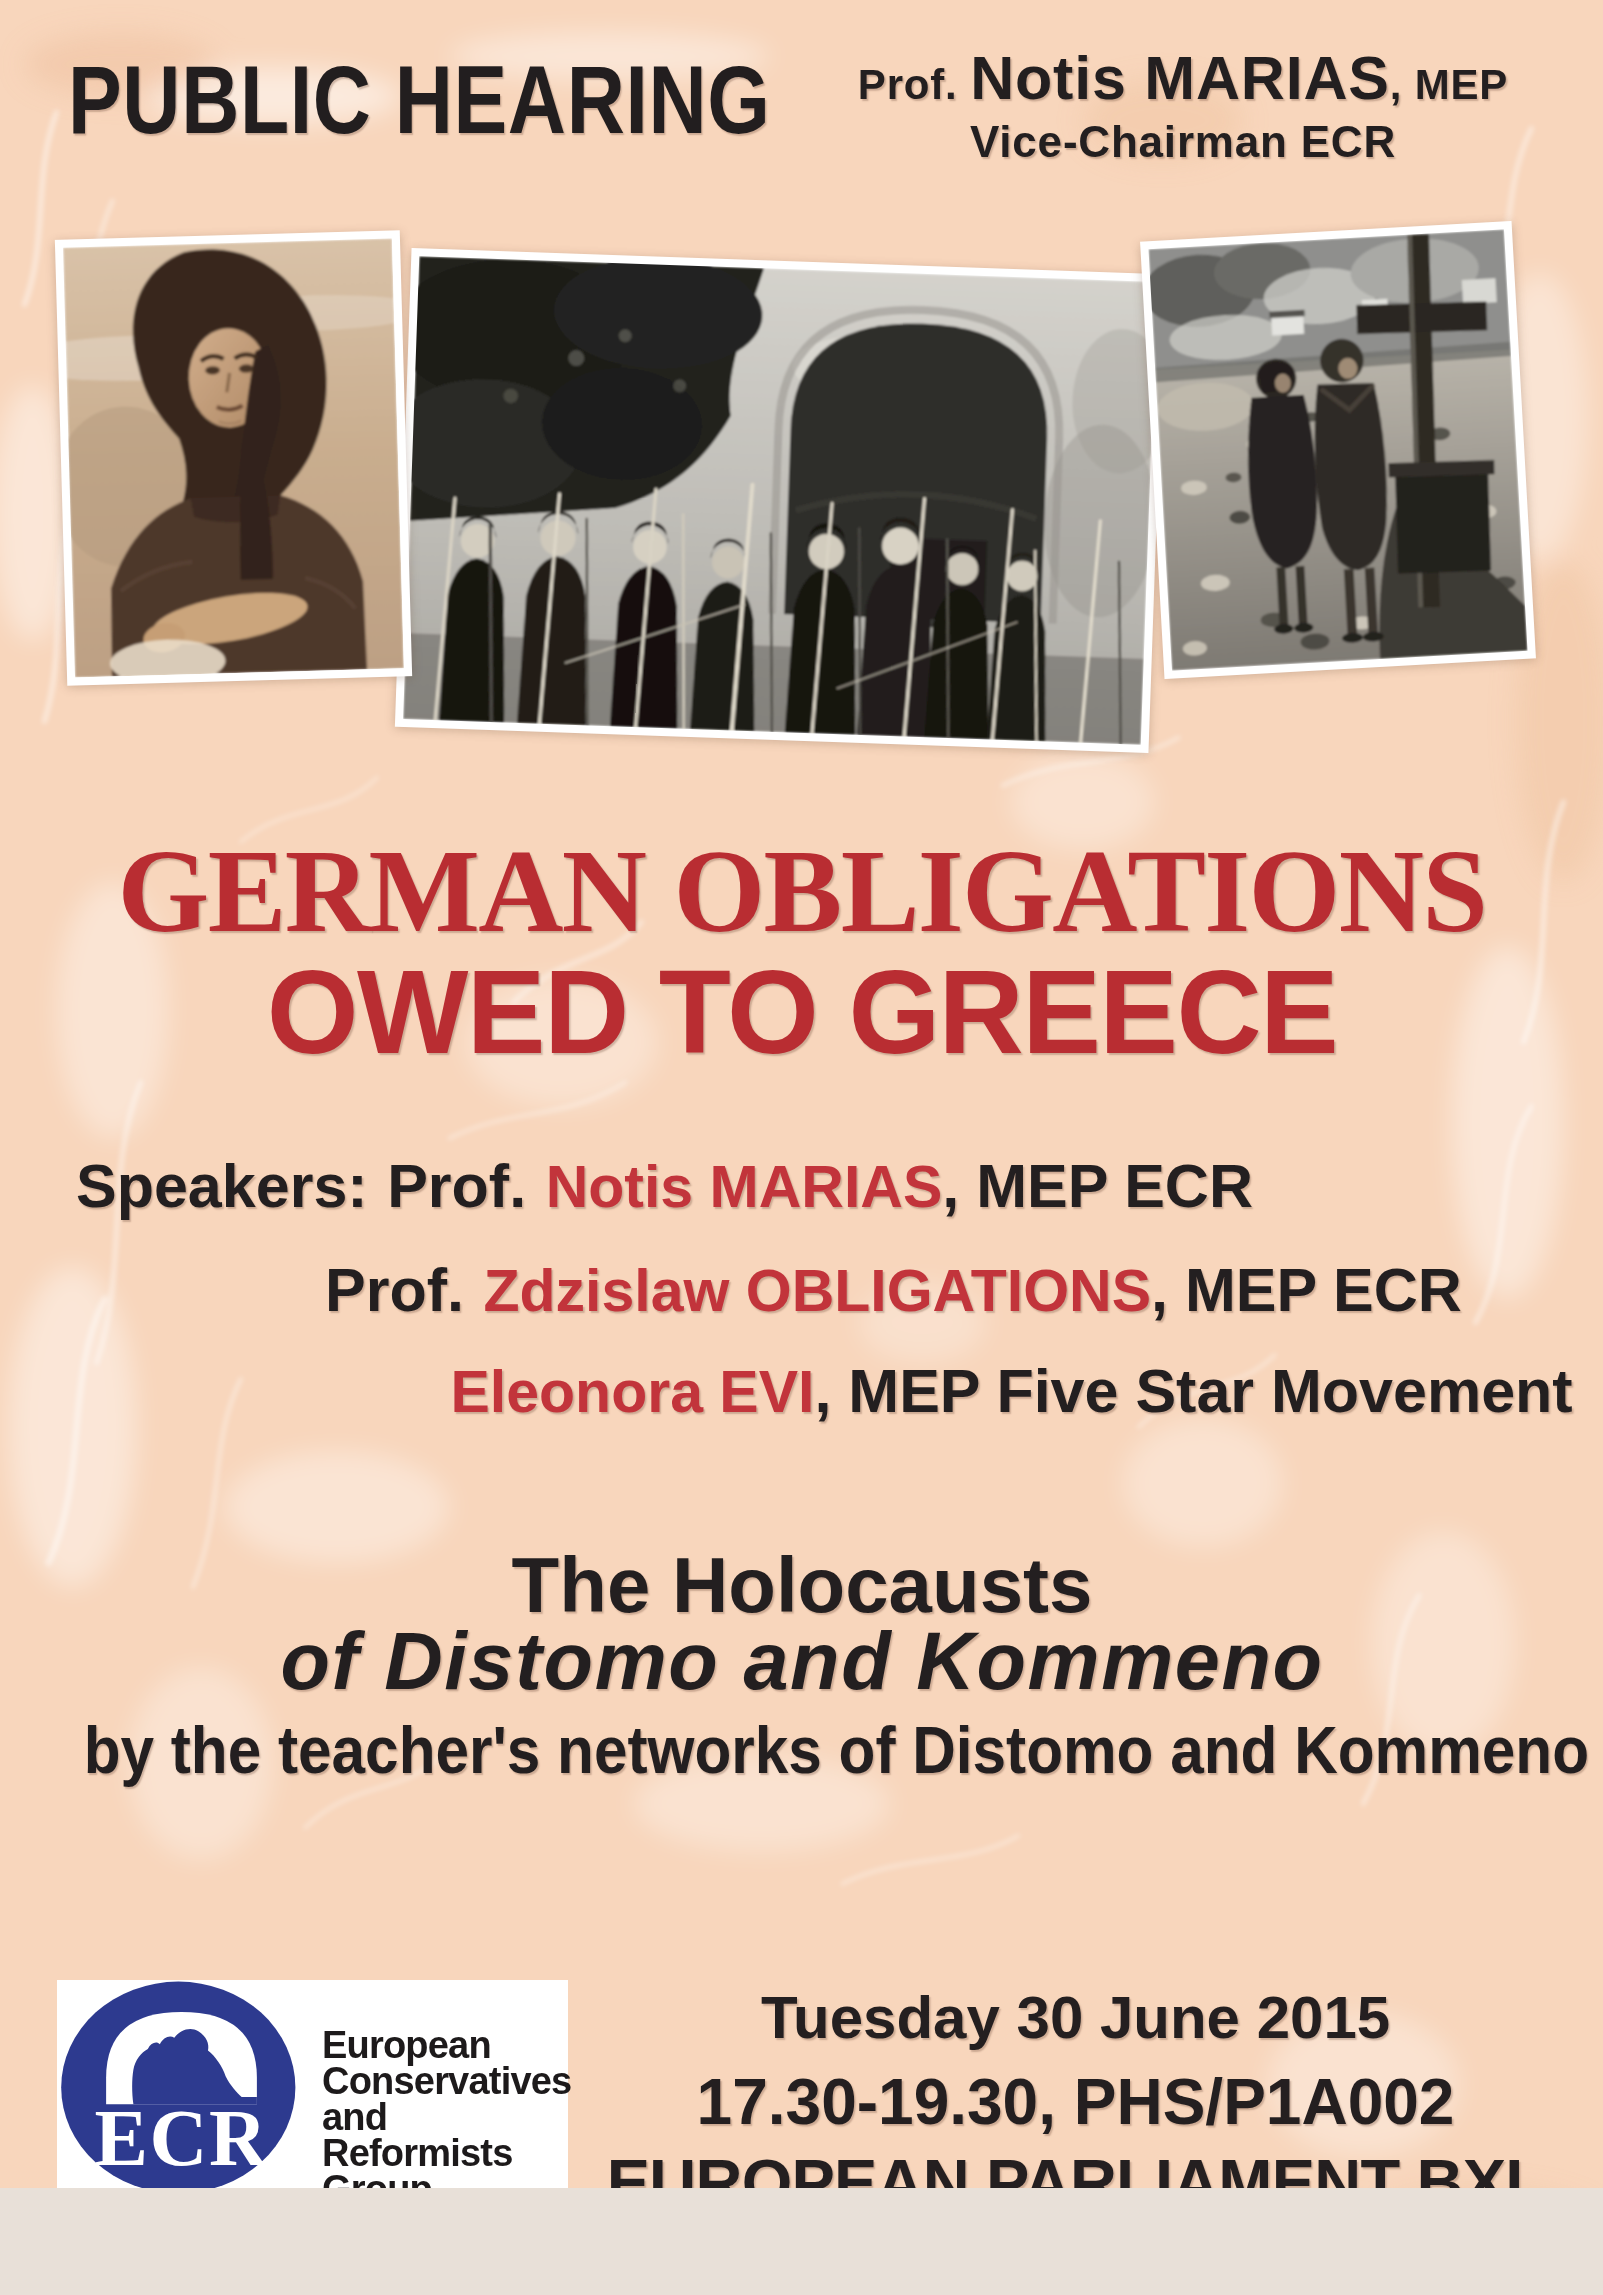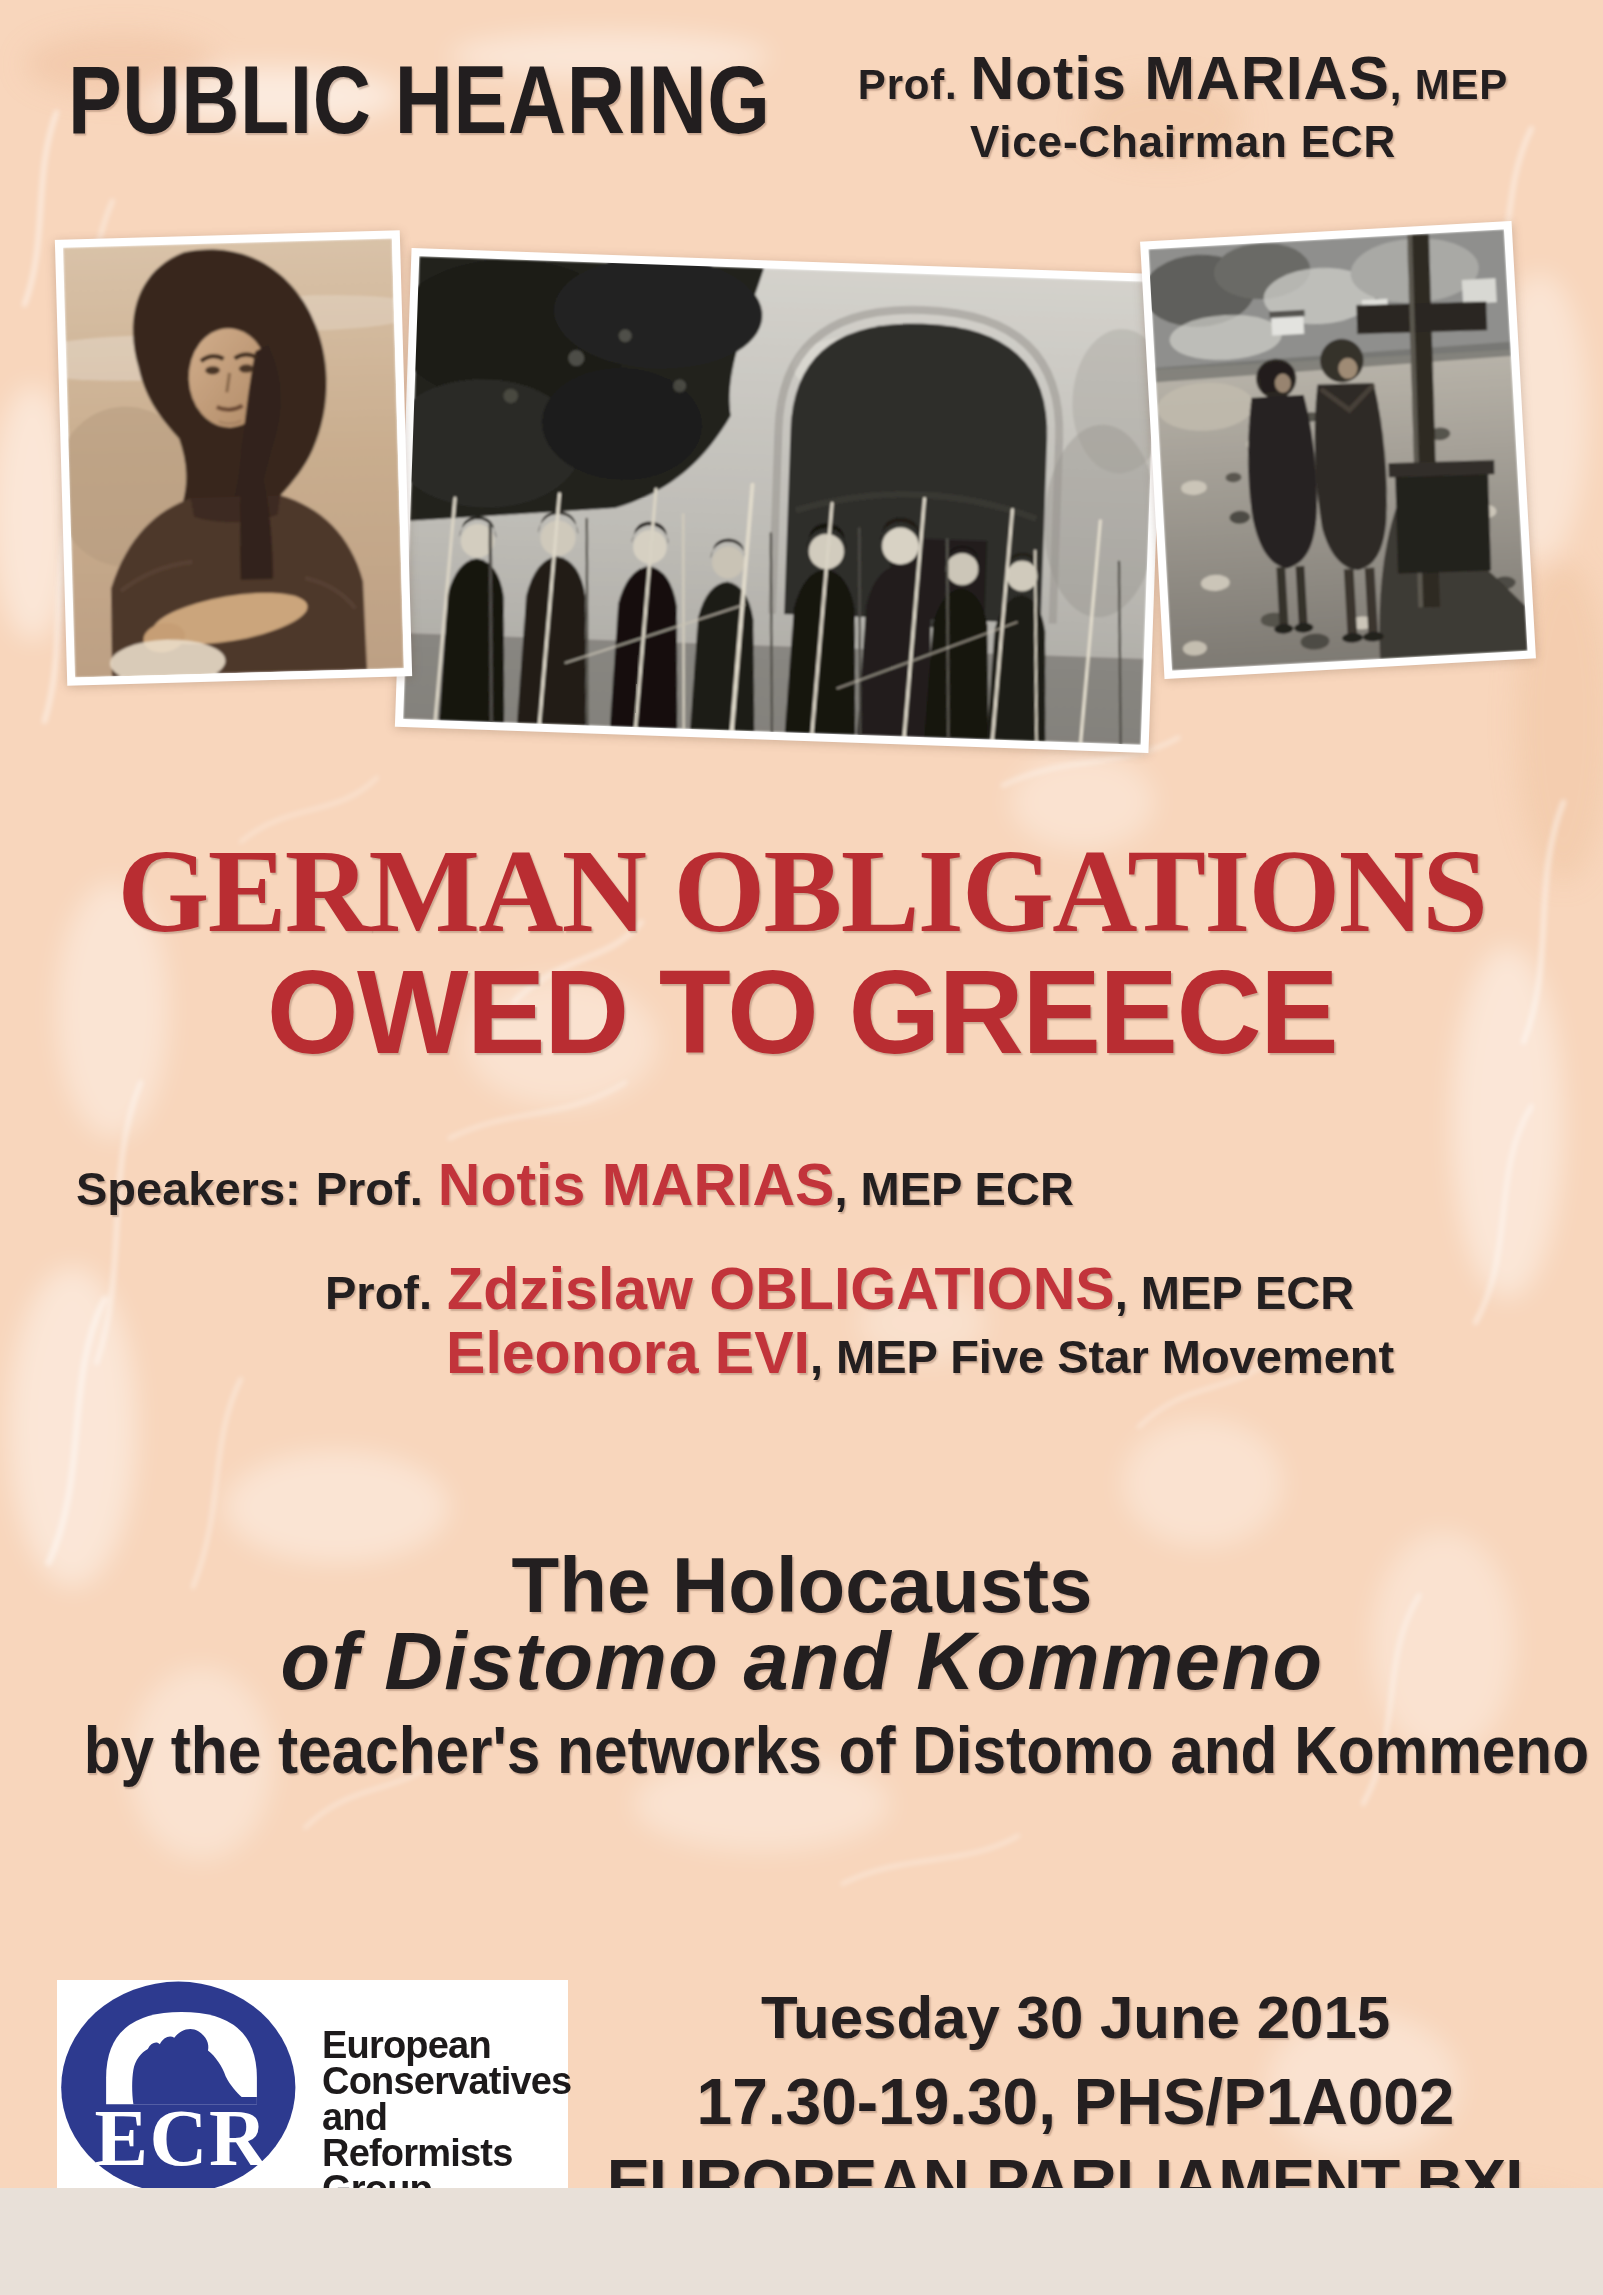--- a/index.html
+++ b/index.html
@@ -44,26 +44,26 @@
   .title-line{
     left:0;width:1604px;text-align:center;
     font-weight:bold;color:#b92d32;font-size:118px;line-height:1;
     letter-spacing:-1.6px;white-space:nowrap;
   }
   .title-1{top:833px;font-family:Liberation Serif, serif;}
   .title-2{top:953px;}
 
   
   .sp-line{line-height:1;white-space:nowrap;}
-  .sp-black{font-size:47px;font-weight:bold;color:#231f20;}
+  .sp-black{font-size:61px;font-weight:bold;color:#231f20;}
   .sp-pre{margin-right:.32em;}
   .sp-red{font-size:59px;font-weight:bold;color:#c2343b;}
   .sp-1{left:76px; top:1156px;}
   .sp-2{left:325px;top:1260px;}
-  .sp-3{left:431px;top:1324px;}
+  .sp-3{left:431px;top:1361px;}
 
   
   .subject-line{left:0;width:1604px;text-align:center;font-weight:bold;color:#231f20;line-height:1;white-space:nowrap;}
   .subj-1{top:1546px;font-size:78px;}
   .subj-2{top:1621px;font-size:81px;letter-spacing:1.6px;font-style:italic;}
   .subj-3{top:1716px;font-size:67px;}
   .sx90{display:inline-block;transform:scaleX(.90);transform-origin:center;}
 
   
   .logo-box{left:57px;top:1980px;width:511px;height:239px;background:#ffffff;}

